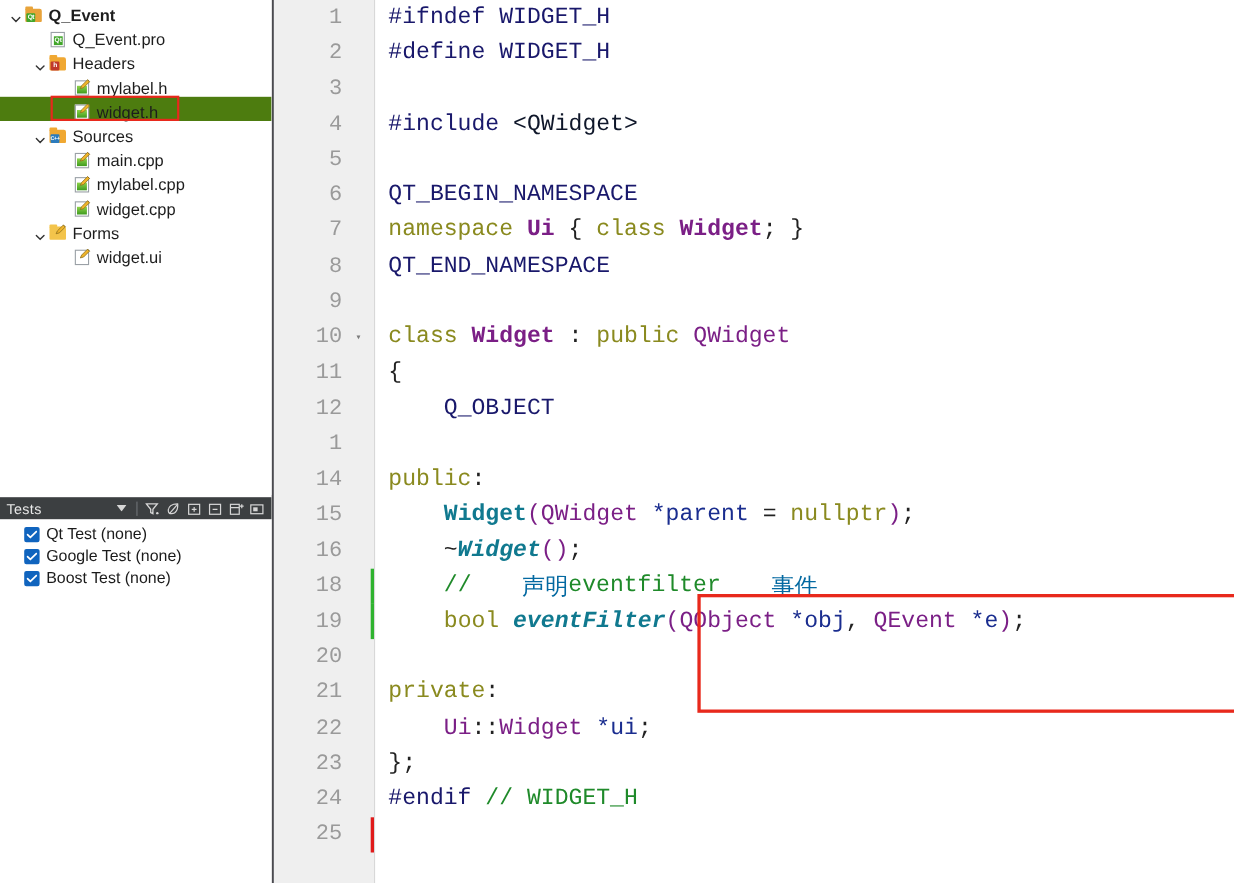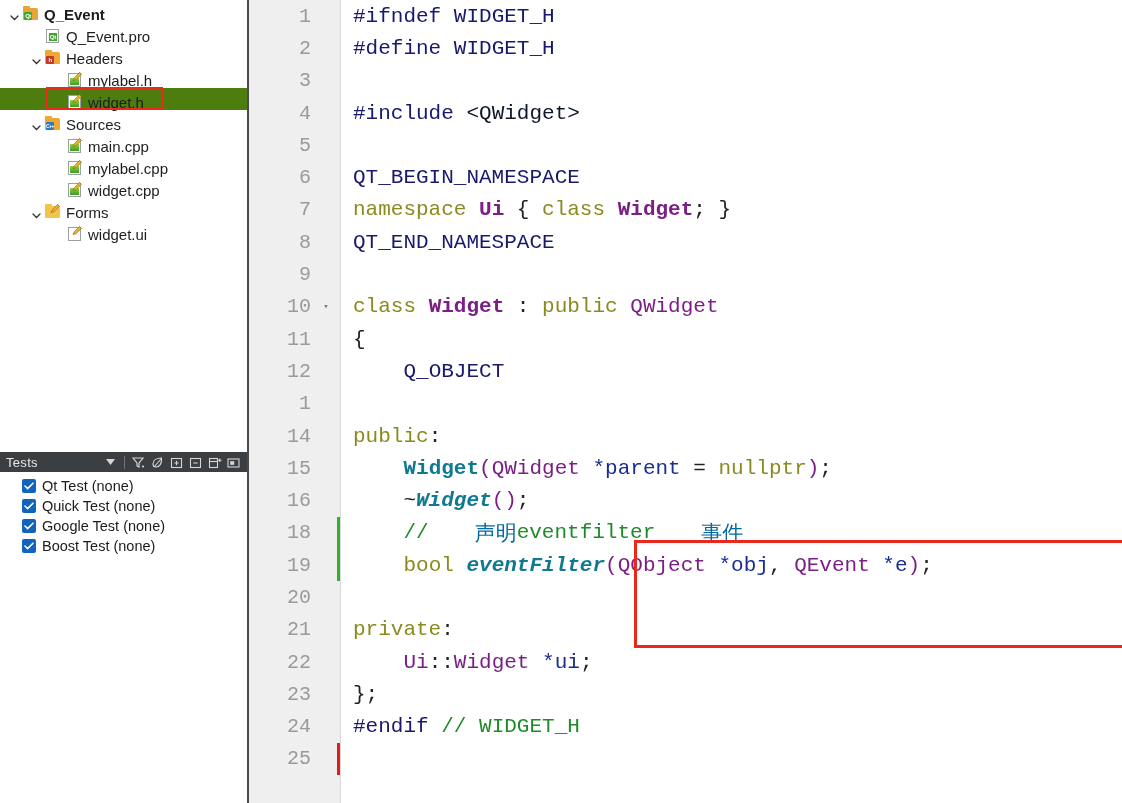--- a/index.html
+++ b/index.html
@@ -387,28 +387,20 @@
               </svg>
             </span>
             <span>Qt Test (none)</span>
           </div>
           <div class="test-row">
             <span class="cbx">
               <svg width="10" height="8" viewBox="0 0 10 8">
                 <path d="M1 4 L3.6 6.6 L9 1.2" fill="none" stroke="#ffffff" stroke-width="1.6" stroke-linecap="round" stroke-linejoin="round"></path>
               </svg>
             </span>
-            <span>Quick Test (none)</span>
-          </div>
-          <div class="test-row">
-            <span class="cbx">
-              <svg width="10" height="8" viewBox="0 0 10 8">
-                <path d="M1 4 L3.6 6.6 L9 1.2" fill="none" stroke="#ffffff" stroke-width="1.6" stroke-linecap="round" stroke-linejoin="round"></path>
-              </svg>
-            </span>
             <span>Google Test (none)</span>
           </div>
           <div class="test-row">
             <span class="cbx">
               <svg width="10" height="8" viewBox="0 0 10 8">
                 <path d="M1 4 L3.6 6.6 L9 1.2" fill="none" stroke="#ffffff" stroke-width="1.6" stroke-linecap="round" stroke-linejoin="round"></path>
               </svg>
             </span>
             <span>Boost Test (none)</span>
           </div>

